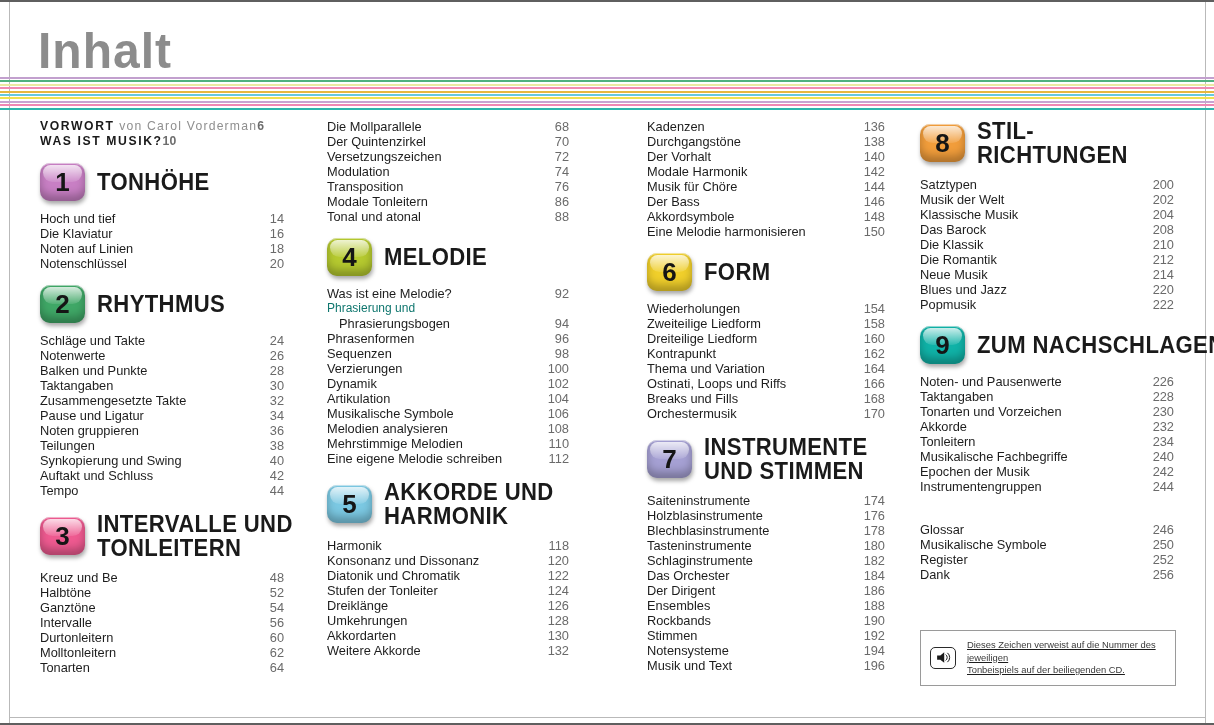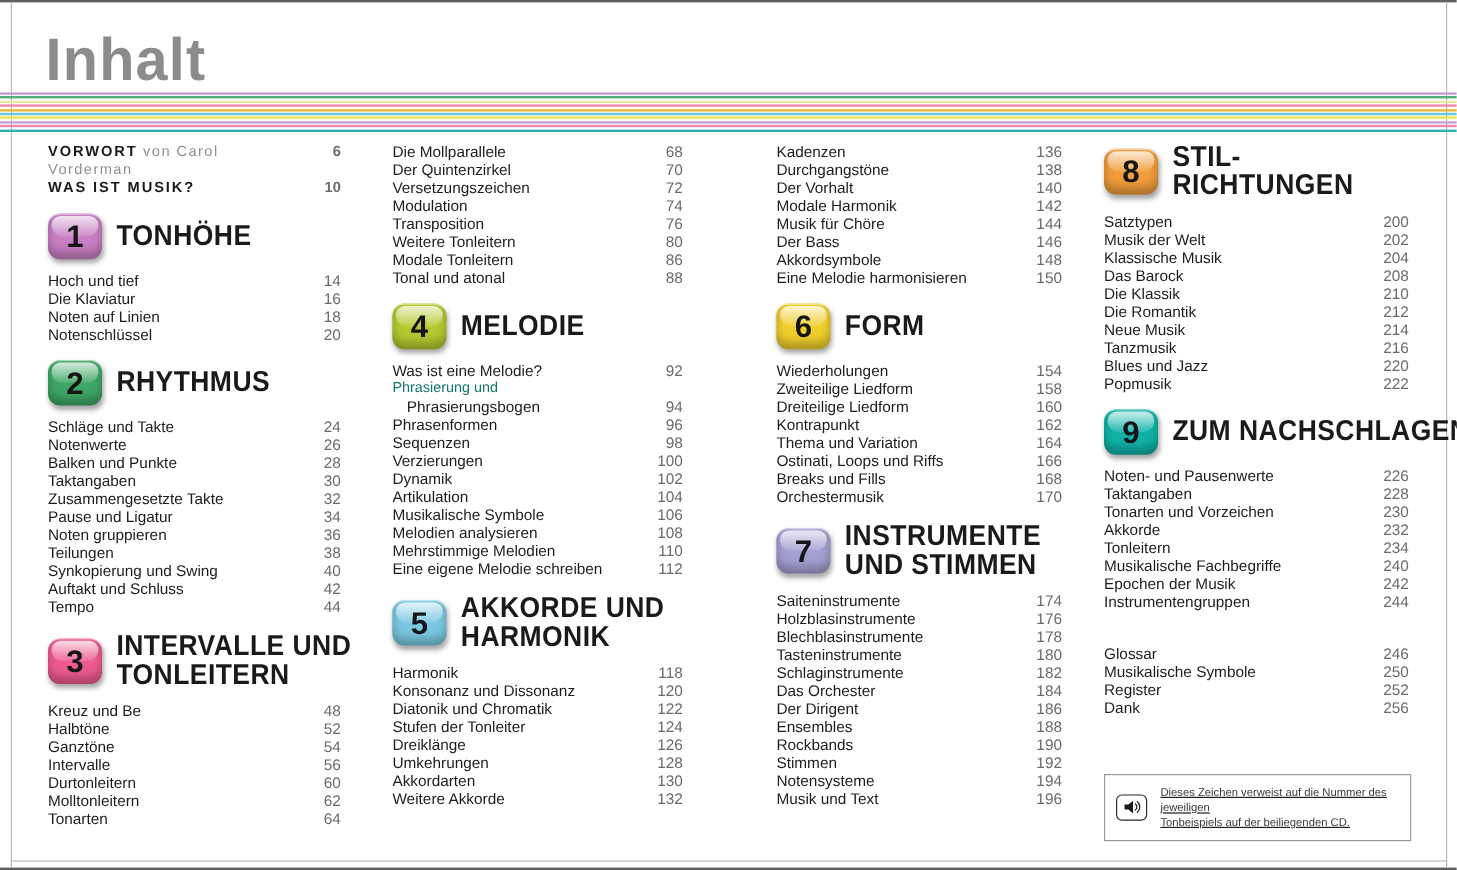--- a/index.html
+++ b/index.html
@@ -23,22 +23,22 @@
   .stripe-band{position:absolute;left:0;top:77px;width:100%;}
   .stripe{height:2px;margin-bottom:1.4px;}
 
   .col{position:absolute;top:119px;}
   #col-0{left:40px;width:244px;}
   #col-1{left:311px;width:242px;margin-left:16px;}
   #col-2{left:647px;width:238px;}
   #col-3{left:920px;width:254px;}
 
   .front-row{
-    display:flex;justify-content:space-between;align-items:baseline;
-    font-size:12.2px;line-height:15px;font-weight:bold;letter-spacing:1.6px;gap:32px;
+    display:flex;align-items:baseline;
+    font-size:12.2px;line-height:15px;font-weight:bold;letter-spacing:1.6px;
   }
   .front-bold{color:#1a1a1a;}
   .front-light{color:#8f8f8f;font-weight:normal;letter-spacing:1.2px;}
   .front-page{color:#6d6d6d;letter-spacing:0;}
 
   .chapter{display:flex;align-items:center;gap:12px;margin-top:14px;margin-bottom:10px;min-height:38px;}
   .badge{
     position:relative;width:45px;height:38px;border-radius:10px;flex:0 0 45px;
     box-shadow:inset 0 -6px 8px rgba(0,0,0,.28), inset 0 1px 0 rgba(255,255,255,.55), 1px 3px 4px rgba(0,0,0,.35);
     display:flex;align-items:center;justify-content:center;
@@ -234,24 +234,20 @@
     </div>
     <div class="entry">
       <span class="entry-label">Modulation</span>
       <span class="entry-page">74</span>
     </div>
     <div class="entry">
       <span class="entry-label">Transposition</span>
       <span class="entry-page">76</span>
     </div>
     <div class="entry">
-      <span class="entry-label">Weitere Tonleitern</span>
-      <span class="entry-page">80</span>
-    </div>
-    <div class="entry">
       <span class="entry-label">Modale Tonleitern</span>
       <span class="entry-page">86</span>
     </div>
     <div class="entry">
       <span class="entry-label">Tonal und atonal</span>
       <span class="entry-page">88</span>
     </div>
     <div class="chapter">
       <div class="badge" style="background: rgb(181, 201, 47);">
         <span class="badge-number">4</span>
@@ -508,24 +504,20 @@
       <span class="entry-label">Die Klassik</span>
       <span class="entry-page">210</span>
     </div>
     <div class="entry">
       <span class="entry-label">Die Romantik</span>
       <span class="entry-page">212</span>
     </div>
     <div class="entry">
       <span class="entry-label">Neue Musik</span>
       <span class="entry-page">214</span>
-    </div>
-    <div class="entry">
-      <span class="entry-label">Tanzmusik</span>
-      <span class="entry-page">216</span>
     </div>
     <div class="entry">
       <span class="entry-label">Blues und Jazz</span>
       <span class="entry-page">220</span>
     </div>
     <div class="entry">
       <span class="entry-label">Popmusik</span>
       <span class="entry-page">222</span>
     </div>
     <div class="chapter">

